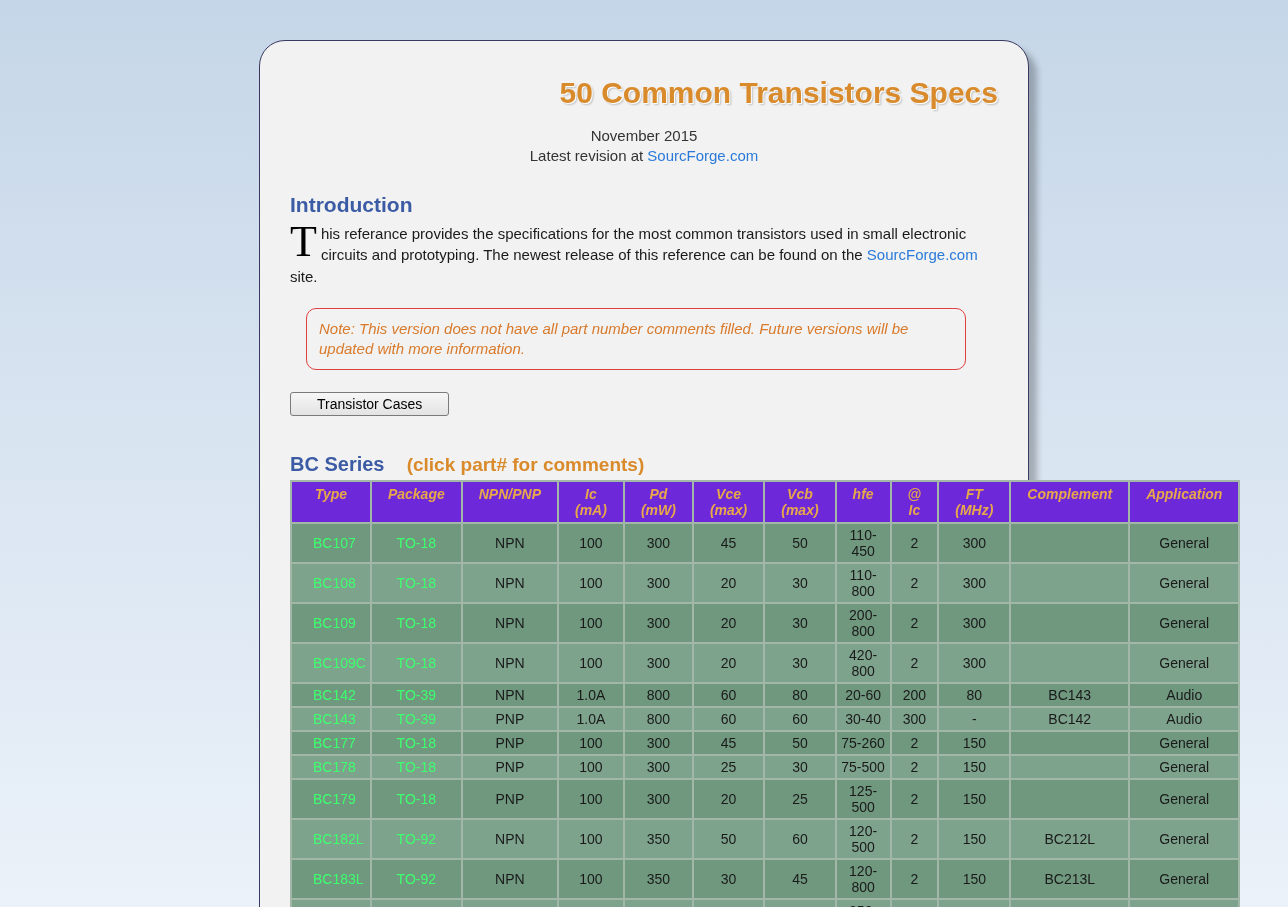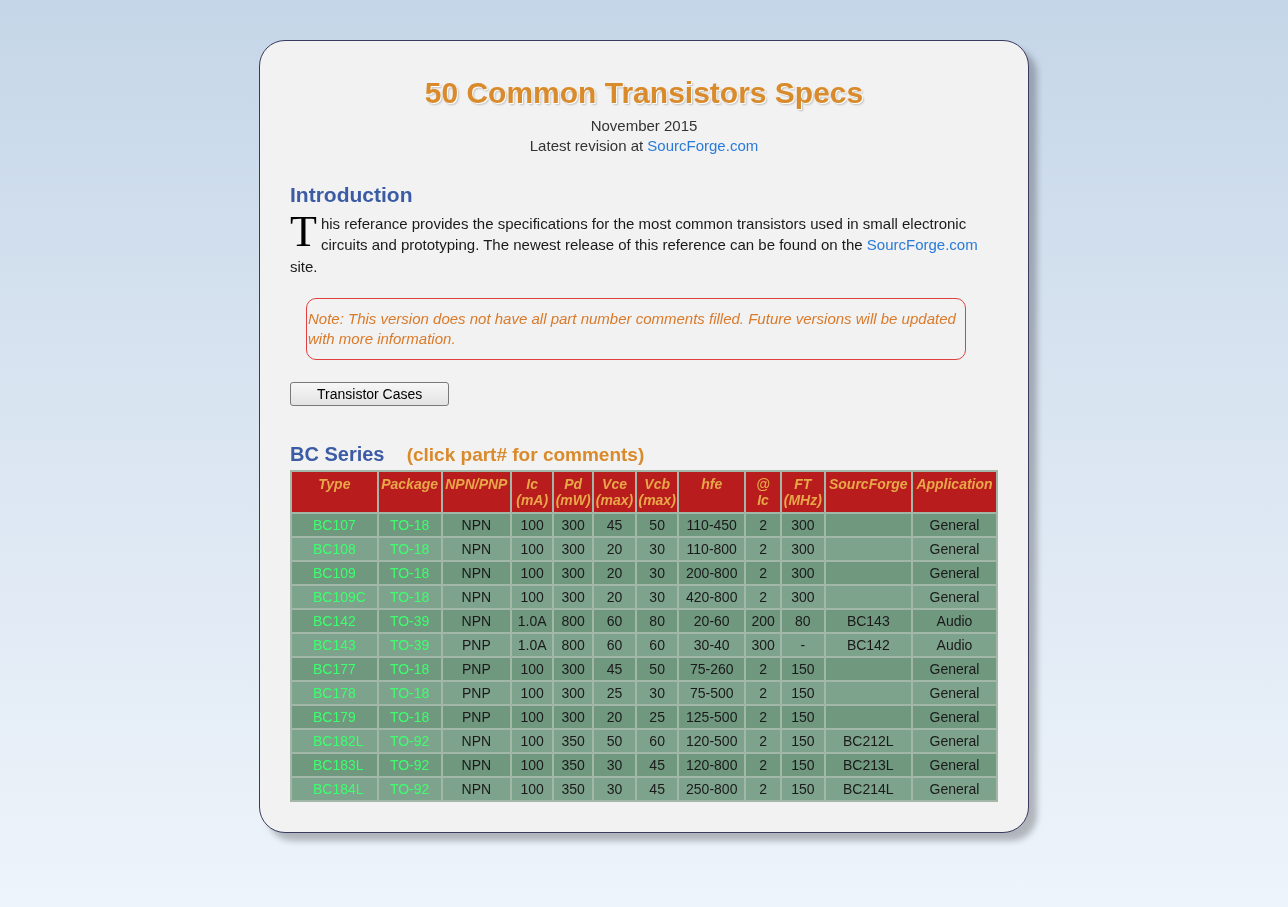--- a/index.html
+++ b/index.html
@@ -16,26 +16,26 @@
     width: 770px;
     margin: 20px auto 0 auto;
     background: #f2f2f2;
     border: 1px solid #3a3a60;
     border-radius: 26px;
     padding: 25px 30px 30px 30px;
     box-shadow: 8px 8px 6px rgba(0,0,0,0.25);
     position: relative;
   }
   .title {
-    text-align: center;
+    text-align: right;
     font-size: 30px;
     font-weight: bold;
     color: #d98a2b;
     text-shadow: 1px 1px 0 #fff, 2px 2px 2px rgba(0,0,0,0.2);
-    margin: 10px 0 6px 0;
+    margin: 10px 0 16px 0;
   }
   .byline, .dateline, .revline {
     text-align: center;
     color: #333;
     font-size: 15px;
     line-height: 1.35;
   }
   .revline a, .intro a {
     color: #2a7ad9;
     text-decoration: none;
@@ -53,21 +53,21 @@
     float: left;
     font-family: Georgia, "Times New Roman", serif;
     font-size: 44px;
     line-height: 34px;
     padding: 2px 4px 0 0;
     color: #000;
   }
   .note-box {
     border: 1px solid #e04040;
     border-radius: 10px;
-    padding: 10px 1px;
+    padding: 10px 12px;
     margin: 20px 32px 18px 16px;
     color: #d97a2b;
     font-style: italic;
     font-size: 15px;
     line-height: 1.35;
   }
   .btn {
     background: linear-gradient(#f7f7f7, #e3e3e3);
     border: 1px solid #7a7a7a;
     border-radius: 3px;
@@ -82,25 +82,25 @@
   .series-name { color:#3b5ba5; font-weight:bold; font-size:20px; }
   .series-hint { color:#d98a2b; font-weight:bold; font-size:19px; margin-left:18px; }
   table.spec {
     width: 100%;
     border-collapse: separate;
     border-spacing: 2px;
     background: #a2b7a8;
     font-size: 14px;
   }
   table.spec th {
-    background: #b91c1c;
+    background: #6d28d9;
     color: #e8a84a;
     font-style: italic;
     font-weight: bold;
-    padding: 4px 0;
+    padding: 4px 16px;
     text-align: center;
     vertical-align: top;
     line-height: 1.15;
   }
   table.spec td {
     padding: 3px 4px;
     text-align: center;
     color: #1a1a1a;
   }
   table.spec tr.odd td  { background: #6f987f; }
@@ -141,21 +141,21 @@
         <th>Type</th>
         <th>Package</th>
         <th>NPN/PNP</th>
         <th>Ic<br>(mA)</th>
         <th>Pd<br>(mW)</th>
         <th>Vce<br>(max)</th>
         <th>Vcb<br>(max)</th>
         <th>hfe</th>
         <th>@<br>Ic</th>
         <th>FT<br>(MHz)</th>
-        <th>SourcForge</th>
+        <th>Complement</th>
         <th>Application</th>
       </tr>
     </thead>
     <tbody id="spec-body">
         <tr class="odd">
           <td class="part">BC107</td>
           <td class="pkg">TO-18</td>
           <td>NPN</td>
           <td>100</td>
           <td>300</td>

